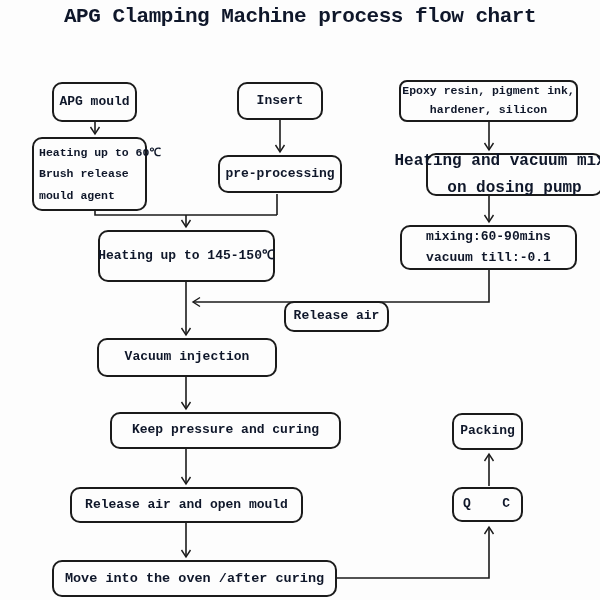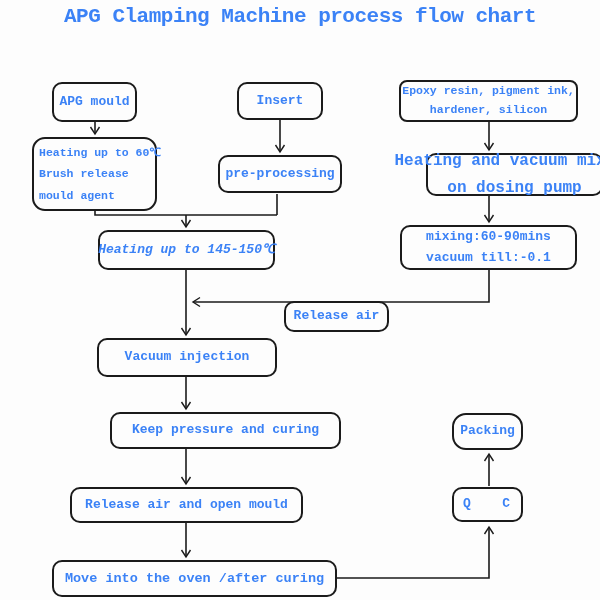--- a/index.html
+++ b/index.html
@@ -2,21 +2,21 @@
 <html><head>
 <meta charset="utf-8">
 <style>
   html, body { margin: 0; padding: 0; background: #ffffff; }
   #stage {
     position: relative;
     width: 600px;
     height: 600px;
     background: #fdfdfd;
     font-family: "Liberation Mono", "DejaVu Sans Mono", monospace;
-    color: #3b82f6;
+    color: #0f172a;
     overflow: hidden;
   }
   #title {
     position: absolute;
     left: 0; top: 5px;
     width: 600px;
     text-align: center;
     font-size: 21px;
     font-weight: bold;
     letter-spacing: -0.5px;
@@ -78,21 +78,21 @@
     <line x1="186" y1="523" x2="186" y2="557" marker-end="url(#arr)"></line>
 
     <polyline points="337,578 489,578 489,527" marker-end="url(#arr)"></polyline>
     <line x1="489" y1="486" x2="489" y2="454" marker-end="url(#arr)"></line>
   </svg>
 
   <div class="node" style="left:52px; top:82px; width:85px; height:40px;">
     <span class="lbl">APG mould</span>
   </div>
 
-  <div class="node n-heat60" style="left:32px; top:137px; width:125px; height:74px;border-radius:13px;">
+  <div class="node n-heat60" style="left:32px; top:137px; width:115px; height:74px;">
     <span class="lbl">Heating up to 60℃
 Brush release
 mould agent</span>
   </div>
 
   <div class="node" style="left:237px; top:82px; width:86px; height:38px;">
     <span class="lbl">Insert</span>
   </div>
 
   <div class="node" style="left:218px; top:155px; width:124px; height:38px;">
@@ -107,21 +107,21 @@
   <div class="node n-vacmix" style="left:400px; top:153px; width:177px; height:43px;">
     <span class="lbl">Heating and vacuum mixing
 on dosing pump</span>
   </div>
 
   <div class="node n-mixing" style="left:400px; top:225px; width:177px; height:45px;">
     <span class="lbl">mixing:60-90mins
 vacuum till:-0.1</span>
   </div>
 
-  <div class="node" style="left:98px; top:230px; width:177px; height:40px;font-style:italic;">
+  <div class="node" style="left:98px; top:230px; width:177px; height:52px;">
     <span class="lbl">Heating up to 145-150℃</span>
   </div>
 
   <div class="node" style="left:284px; top:287px; width:105px; height:31px;margin-top:14px;">
     <span class="lbl">Release air</span>
   </div>
 
   <div class="node" style="left:97px; top:338px; width:180px; height:39px;">
     <span class="lbl">Vacuum injection</span>
   </div>
@@ -131,21 +131,21 @@
   </div>
 
   <div class="node" style="left:70px; top:487px; width:233px; height:36px;">
     <span class="lbl">Release air and open mould</span>
   </div>
 
   <div class="node n-moveoven" style="left:52px; top:560px; width:285px; height:37px;">
     <span class="lbl">Move into the oven /after curing</span>
   </div>
 
-  <div class="node" style="left:452px; top:413px; width:71px; height:37px;border-radius:14px;">
+  <div class="node" style="left:452px; top:413px; width:71px; height:37px;">
     <span class="lbl">Packing</span>
   </div>
 
   <div class="node n-qc" style="left:452px; top:487px; width:71px; height:35px;font-family:Liberation Mono, monospace;">
     <span class="lbl">Q   C</span>
   </div>
 
 </div>
 
 </body></html>

